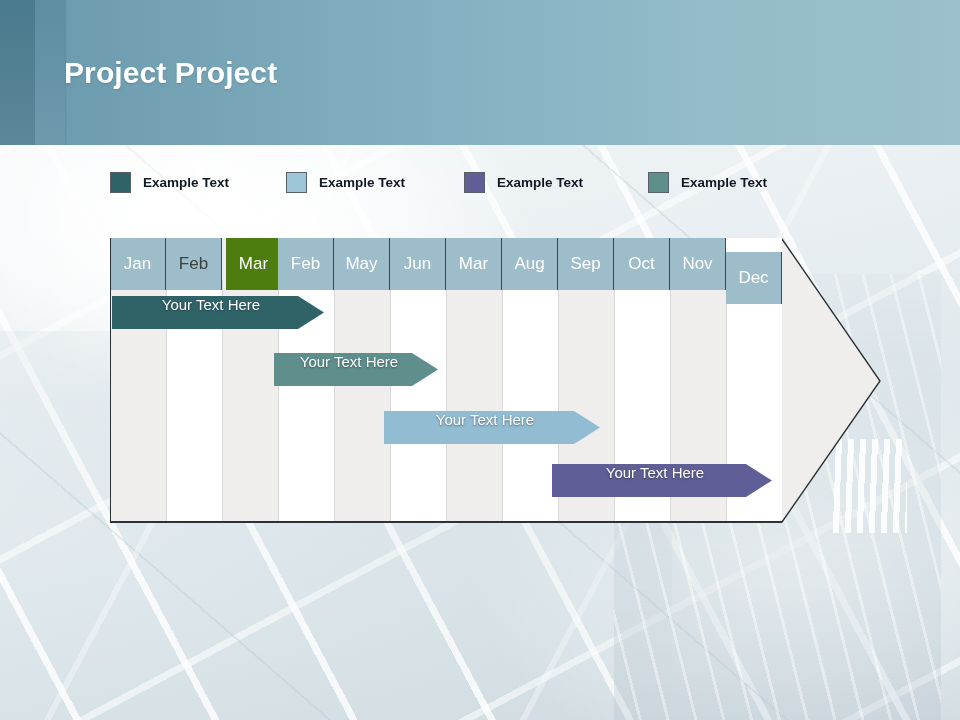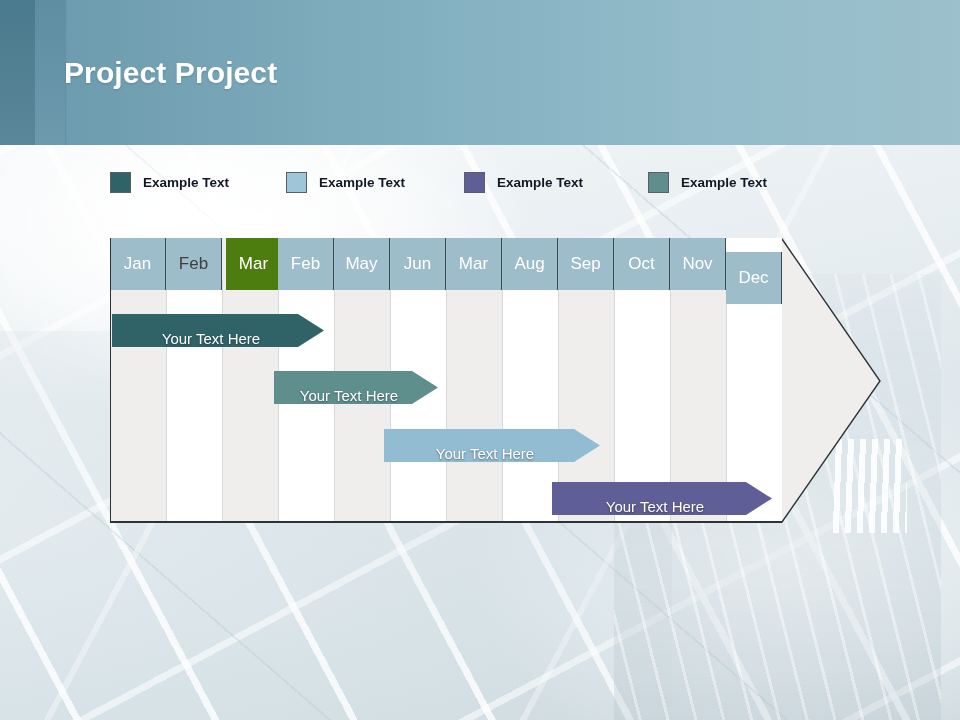--- a/index.html
+++ b/index.html
@@ -138,25 +138,24 @@
   .outline-left{
     position:absolute;left:0;top:0;width:1px;height:284px;background:#2c3338;
   }
   .outline-bottom{
     position:absolute;left:0;top:283px;width:672px;height:1.5px;background:#2c3338;
   }
 
   
   .bar{
     position:absolute;
-    display:flex;align-items:flex-end;
+    display:flex;align-items:flex-start;
     box-sizing:border-box;
     clip-path:polygon(0 0, calc(100% - 26px) 0, 100% 50%, calc(100% - 26px) 100%, 0 100%);
     filter:drop-shadow(1.5px 2px 1.5px rgba(60,70,80,.35));
-    margin-top:18px;
   }
   .bar-label{
     color:#ffffff;font-size:15px;white-space:nowrap;
     text-shadow:0 1px 2px rgba(30,40,48,.55);
   }
 
   .tl-svg{position:absolute;left:0;top:0;}
 </style>
 </head>
 <body>

